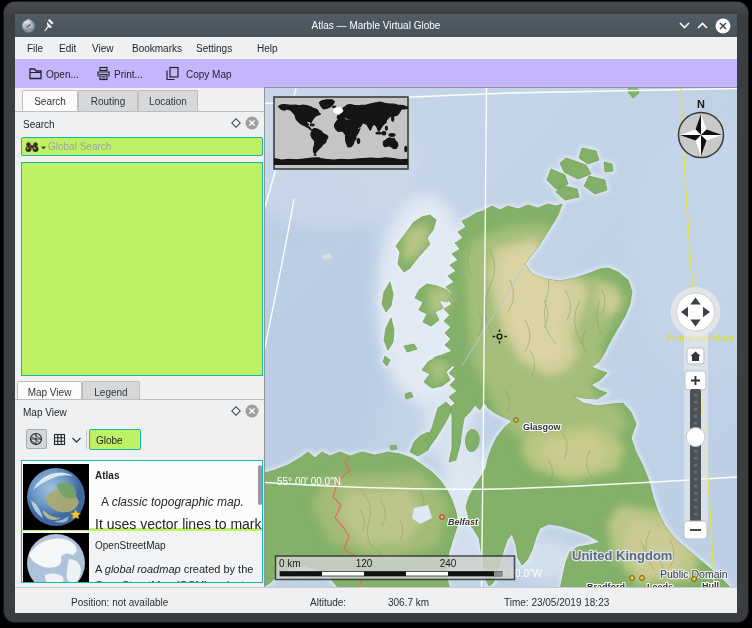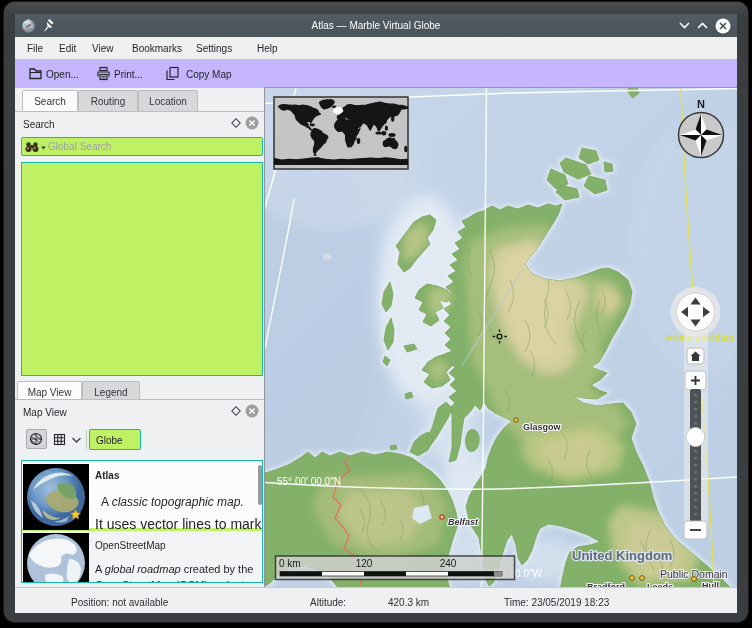--- a/index.html
+++ b/index.html
@@ -426,17 +426,17 @@
 <rect x="280" y="571.5" width="42" height="4.5" fill="#111"></rect>
 <rect x="364" y="571.5" width="42" height="4.5" fill="#111"></rect>
 <rect x="448" y="571.5" width="46" height="4.5" fill="#111"></rect>
 <rect x="494" y="571.5" width="8" height="4.5" fill="#8c8c8c"></rect>
 </g>
 </svg>
   </div>
   <div id="statusbar">
     <span style="left:8px">Position: not available</span>
     <span style="left:247px">Altitude:</span>
-    <span style="left:325px">420.3 km</span>
+    <span style="left:325px">306.7 km</span>
     <span style="left:441px">Time: 23/05/2019 18:23</span>
   </div>
 </div>
 </div>
 
 </body></html>

